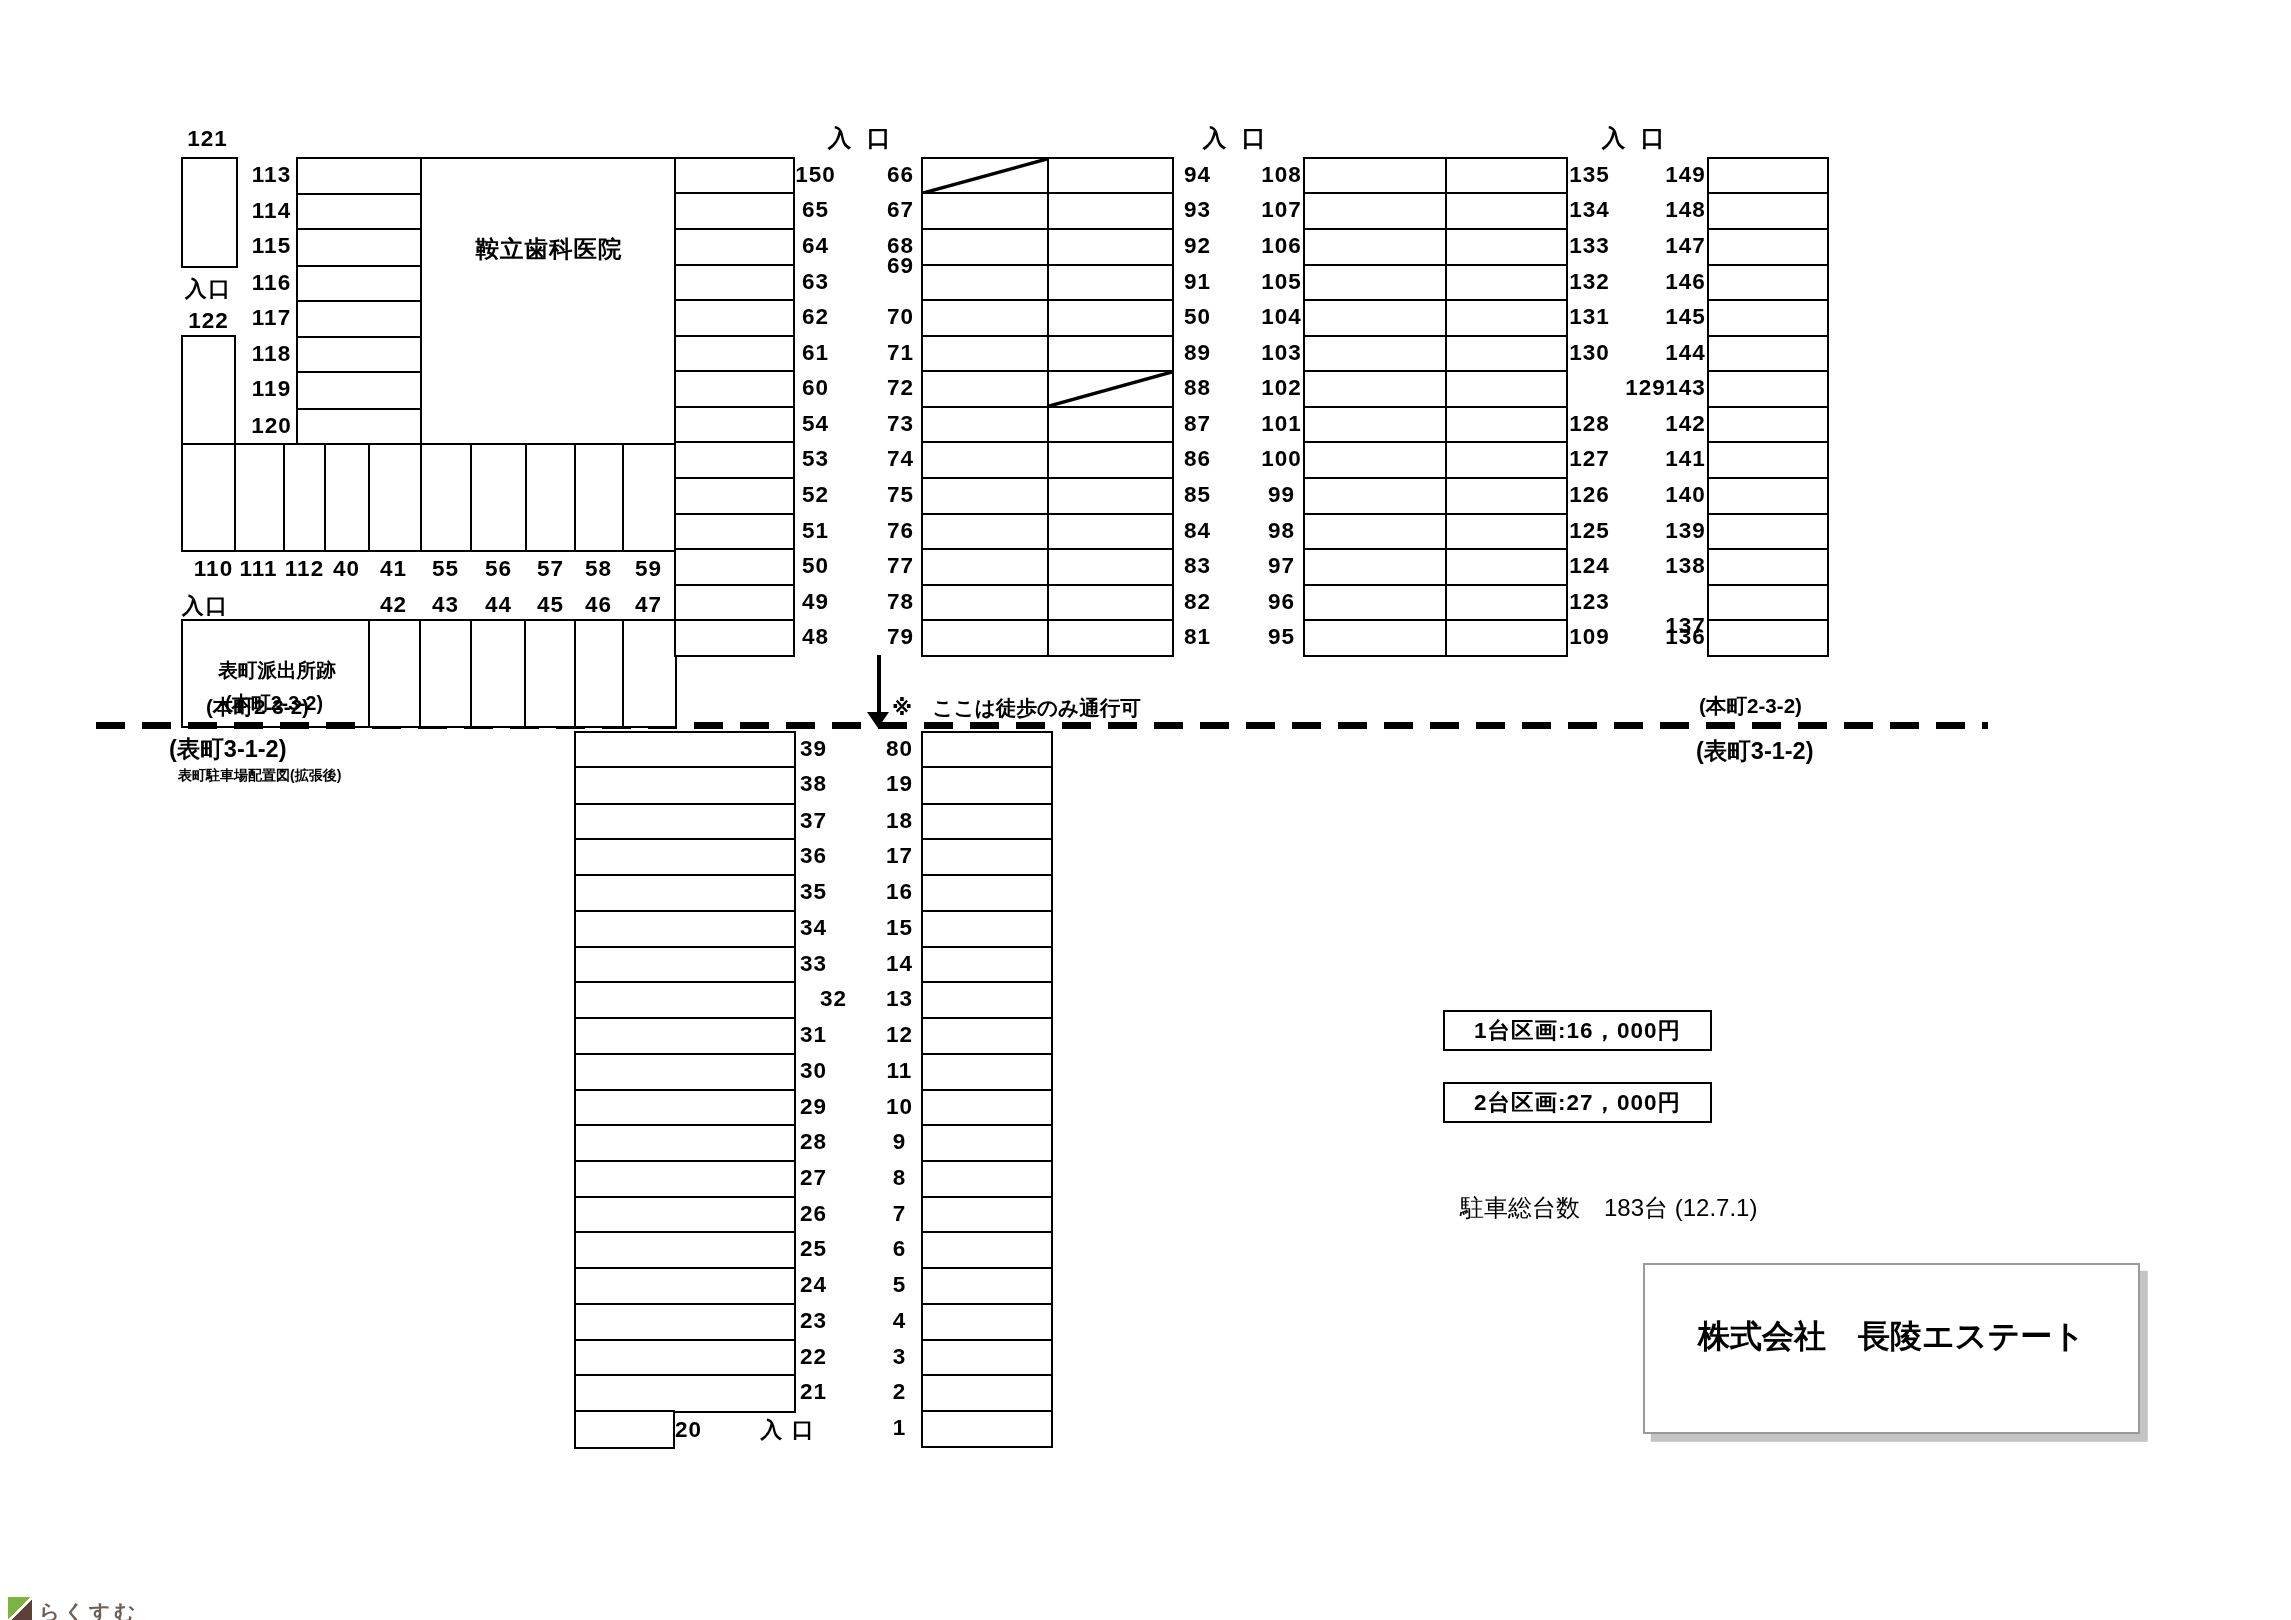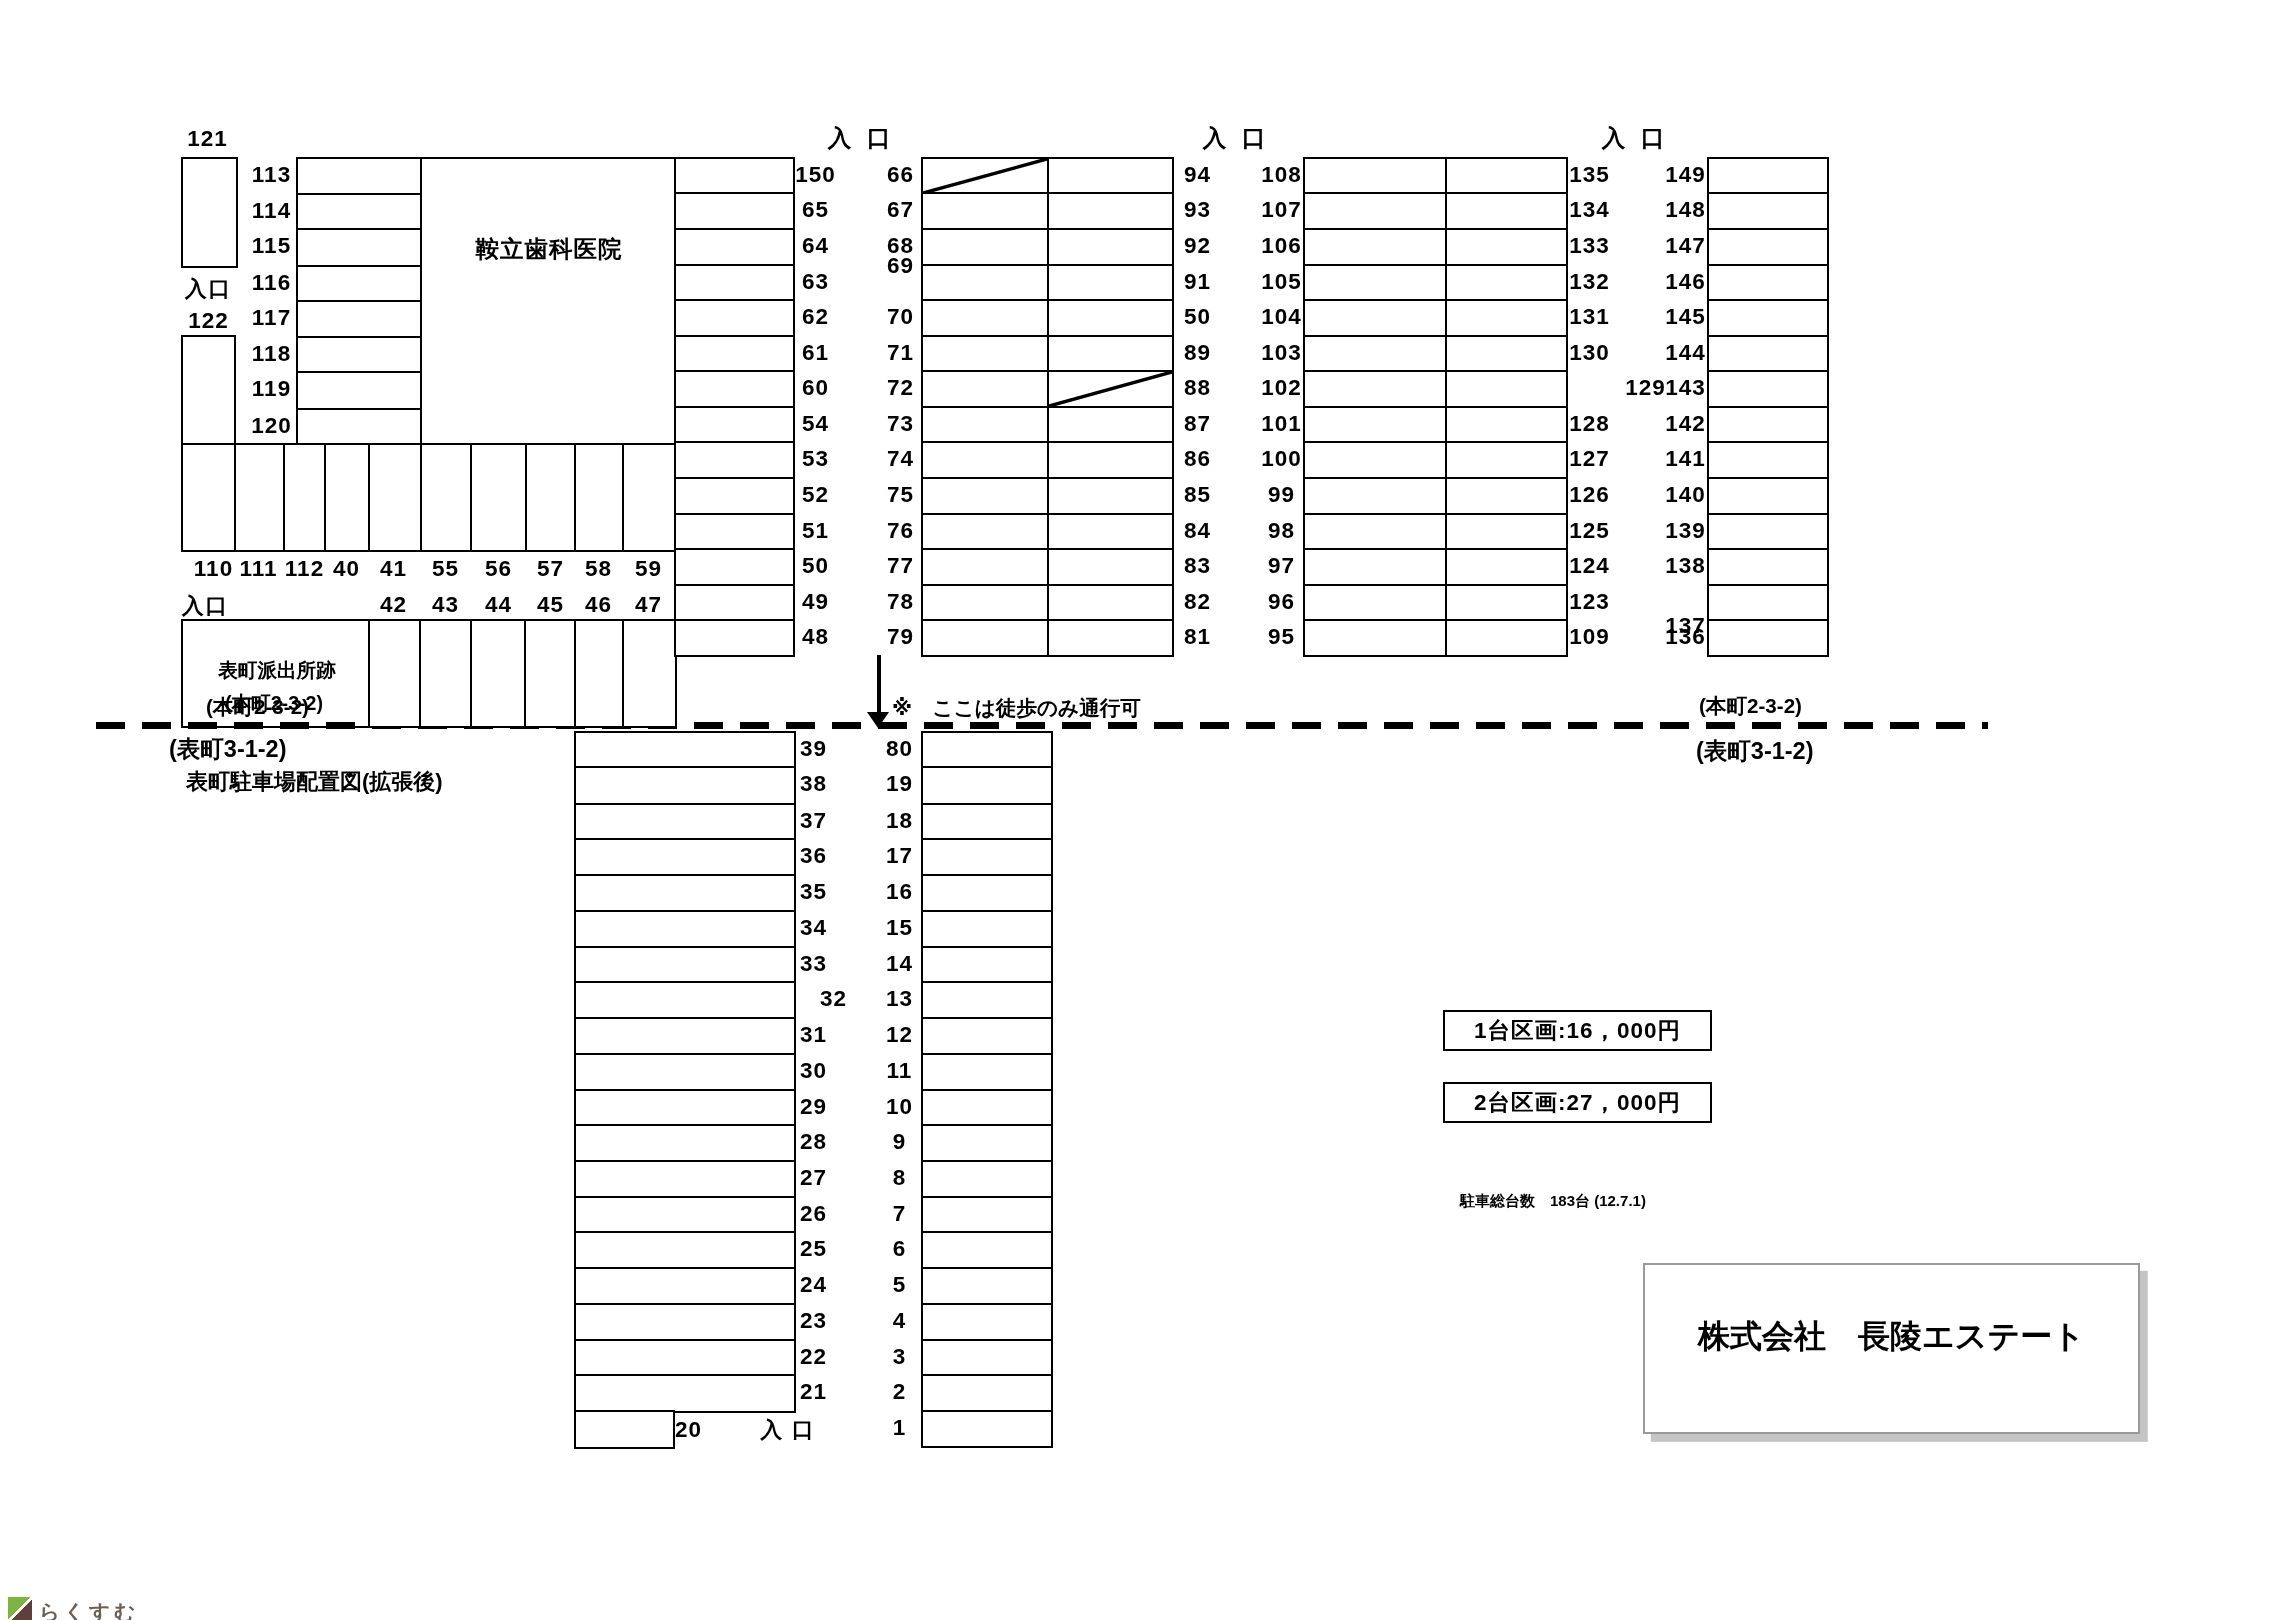--- a/index.html
+++ b/index.html
@@ -47,30 +47,30 @@
   <div class="ent-top" style="left:1582px;top:122px;width:118px;">入口</div>
 
   <div class="arrow-line" style="left:877px;top:655px;width:3.9px;height:59px;"></div>
   <div class="arrow-head" style="left:867px;top:712px;"></div>
   <div class="jp" style="left:892px;top:694px;font-size:20.6px;">※　ここは徒歩のみ通行可</div>
 
   <div class="dash" style="left:96px;top:722px;width:1892px;height:6.9px;"></div>
 
   <div class="jp" style="left:206px;top:693px;font-size:20.6px;">(本町2-3-2)</div>
   <div class="jp" style="left:169px;top:733px;font-size:23.5px;">(表町3-1-2)</div>
-  <div class="jp" style="left:178px;top:767px;font-size:22px;margin-left:8px;">表町駐車場配置図(拡張後)</div>
+  <div class="jp" style="left:178px;top:767px;font-size:14px;">表町駐車場配置図(拡張後)</div>
   <div class="jp" style="left:1699px;top:692px;font-size:20.6px;">(本町2-3-2)</div>
   <div class="jp" style="left:1696px;top:735px;font-size:23.5px;">(表町3-1-2)</div>
 
   <div class="jp ent" style="left:755px;top:1415px;width:74px;letter-spacing:9.8px;">入口</div>
 
   <div class="pricebox" style="left:1443px;top:1010px;width:269px;height:41px;">1台区画:16，000円</div>
   <div class="pricebox" style="left:1443px;top:1082px;width:269px;height:41px;">2台区画:27，000円</div>
 
-  <div class="jp" style="left:1460px;top:1192px;font-size:15px;font-weight:700;">駐車総台数　183台 (12.7.1)</div>
+  <div class="jp" style="left:1460px;top:1192px;font-size:24px;font-weight:400;">駐車総台数　183台 (12.7.1)</div>
 
   <div class="companybox" style="left:1643px;top:1263px;width:497px;height:171px;"></div>
   <div class="cotext" style="left:1643px;top:1315px;width:497px;font-size:32px;">株式会社　長陵エステート</div>
 
   <div class="logo-icon" style="left:7.8px;top:1597px;"></div>
   <div class="logo-text" style="left:39px;top:1598px;">らくすむ</div>
 
 <div class="cell" style="left: 296px; top: 157px; width: 126px; height: 39px;"></div>
     <div class="cell" style="left: 296px; top: 193px; width: 126px; height: 38px;"></div>
     <div class="cell" style="left: 296px; top: 228px; width: 126px; height: 39px;"></div>

